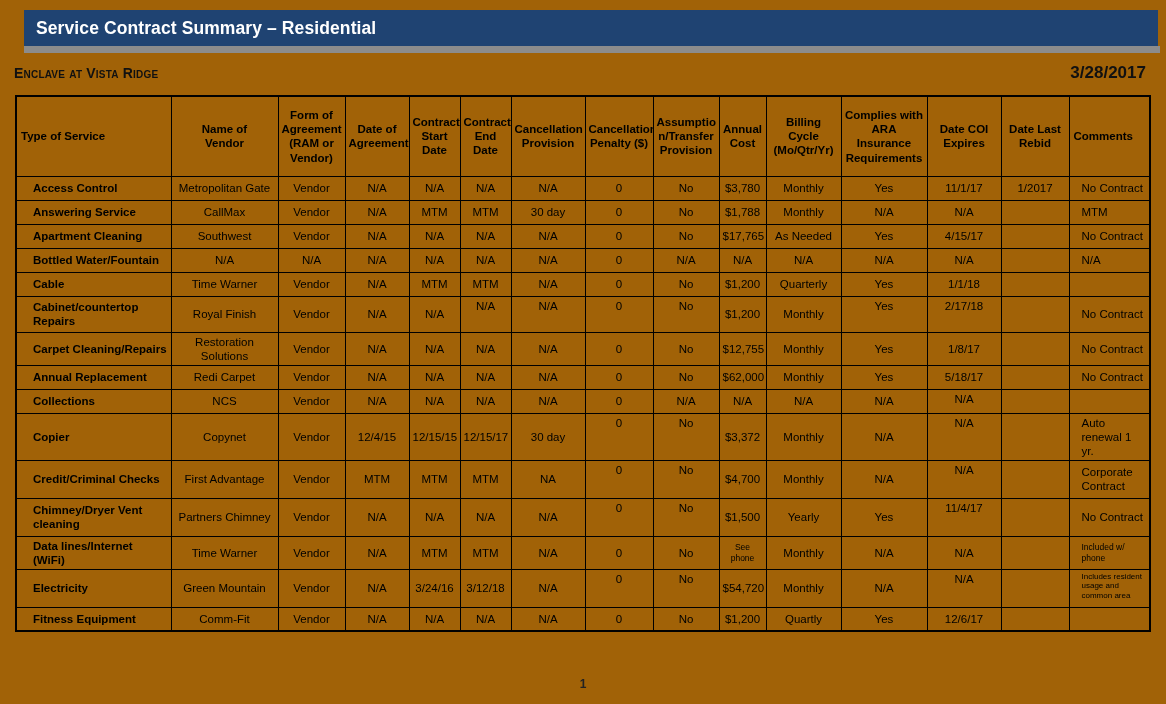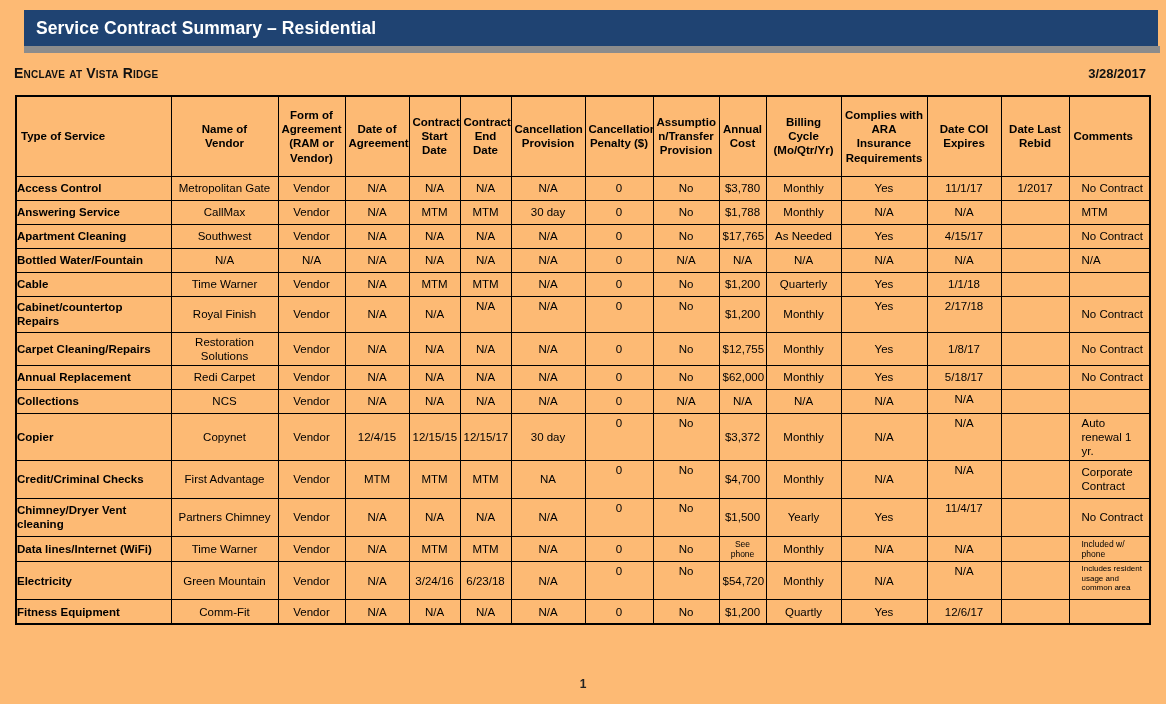--- a/index.html
+++ b/index.html
@@ -12,21 +12,21 @@
   }
   body {
     font-family: "Liberation Sans", sans-serif;
     color: #000000;
     -webkit-font-smoothing: antialiased;
   }
   .page {
     position: relative;
     width: 1166px;
     height: 704px;
-    background: #fdba74;
+    background: #a16207;
   }
 
   
   .banner-wrap {
     position: absolute;
     left: 24px;
     top: 10px;
     width: 1134px;
   }
   .banner-blue {
@@ -62,21 +62,21 @@
     justify-content: space-between;
   }
   .property-name {
     font-size: 14px;
     font-weight: bold;
     font-variant: small-caps;
     color: #111111;
     letter-spacing: 0.2px;
   }
   .report-date {
-    font-size: 13px;
+    font-size: 17px;
     font-weight: bold;
     color: #111111;
     padding-right: 6px;
   }
 
   
   .table-wrap {
     position: absolute;
     left: 15px;
     top: 95px;
@@ -111,21 +111,21 @@
     padding-left: 4px;
   }
 
   tbody td {
     text-align: center;
     line-height: 1.22;
   }
   tbody td.c-service {
     text-align: left;
     font-weight: bold;
-    padding-left: 0;
+    padding-left: 16px;
     font-size: 11.5px;
   }
   tbody td.c-comments {
     text-align: left;
     padding-left: 12px;
   }
   tbody td.align-top { vertical-align: top; }
   tbody td.small-txt { font-size: 8.5px; }
   tbody td.tiny-txt { font-size: 8px; line-height: 1.2; }
 
@@ -434,21 +434,21 @@
             <td>N/A</td>
             <td></td>
             <td class="c-comments small-txt">Included w/ phone</td>
           </tr>
           <tr style="height: 38px;">
             <td class="c-service">Electricity</td>
             <td>Green Mountain</td>
             <td>Vendor</td>
             <td>N/A</td>
             <td>3/24/16</td>
-            <td>6/23/18</td>
+            <td>3/12/18</td>
             <td>N/A</td>
             <td class="align-top">0</td>
             <td class="align-top">No</td>
             <td>$54,720</td>
             <td>Monthly</td>
             <td>N/A</td>
             <td class="align-top">N/A</td>
             <td></td>
             <td class="c-comments tiny-txt align-top">Includes resident usage and common area</td>
           </tr>

